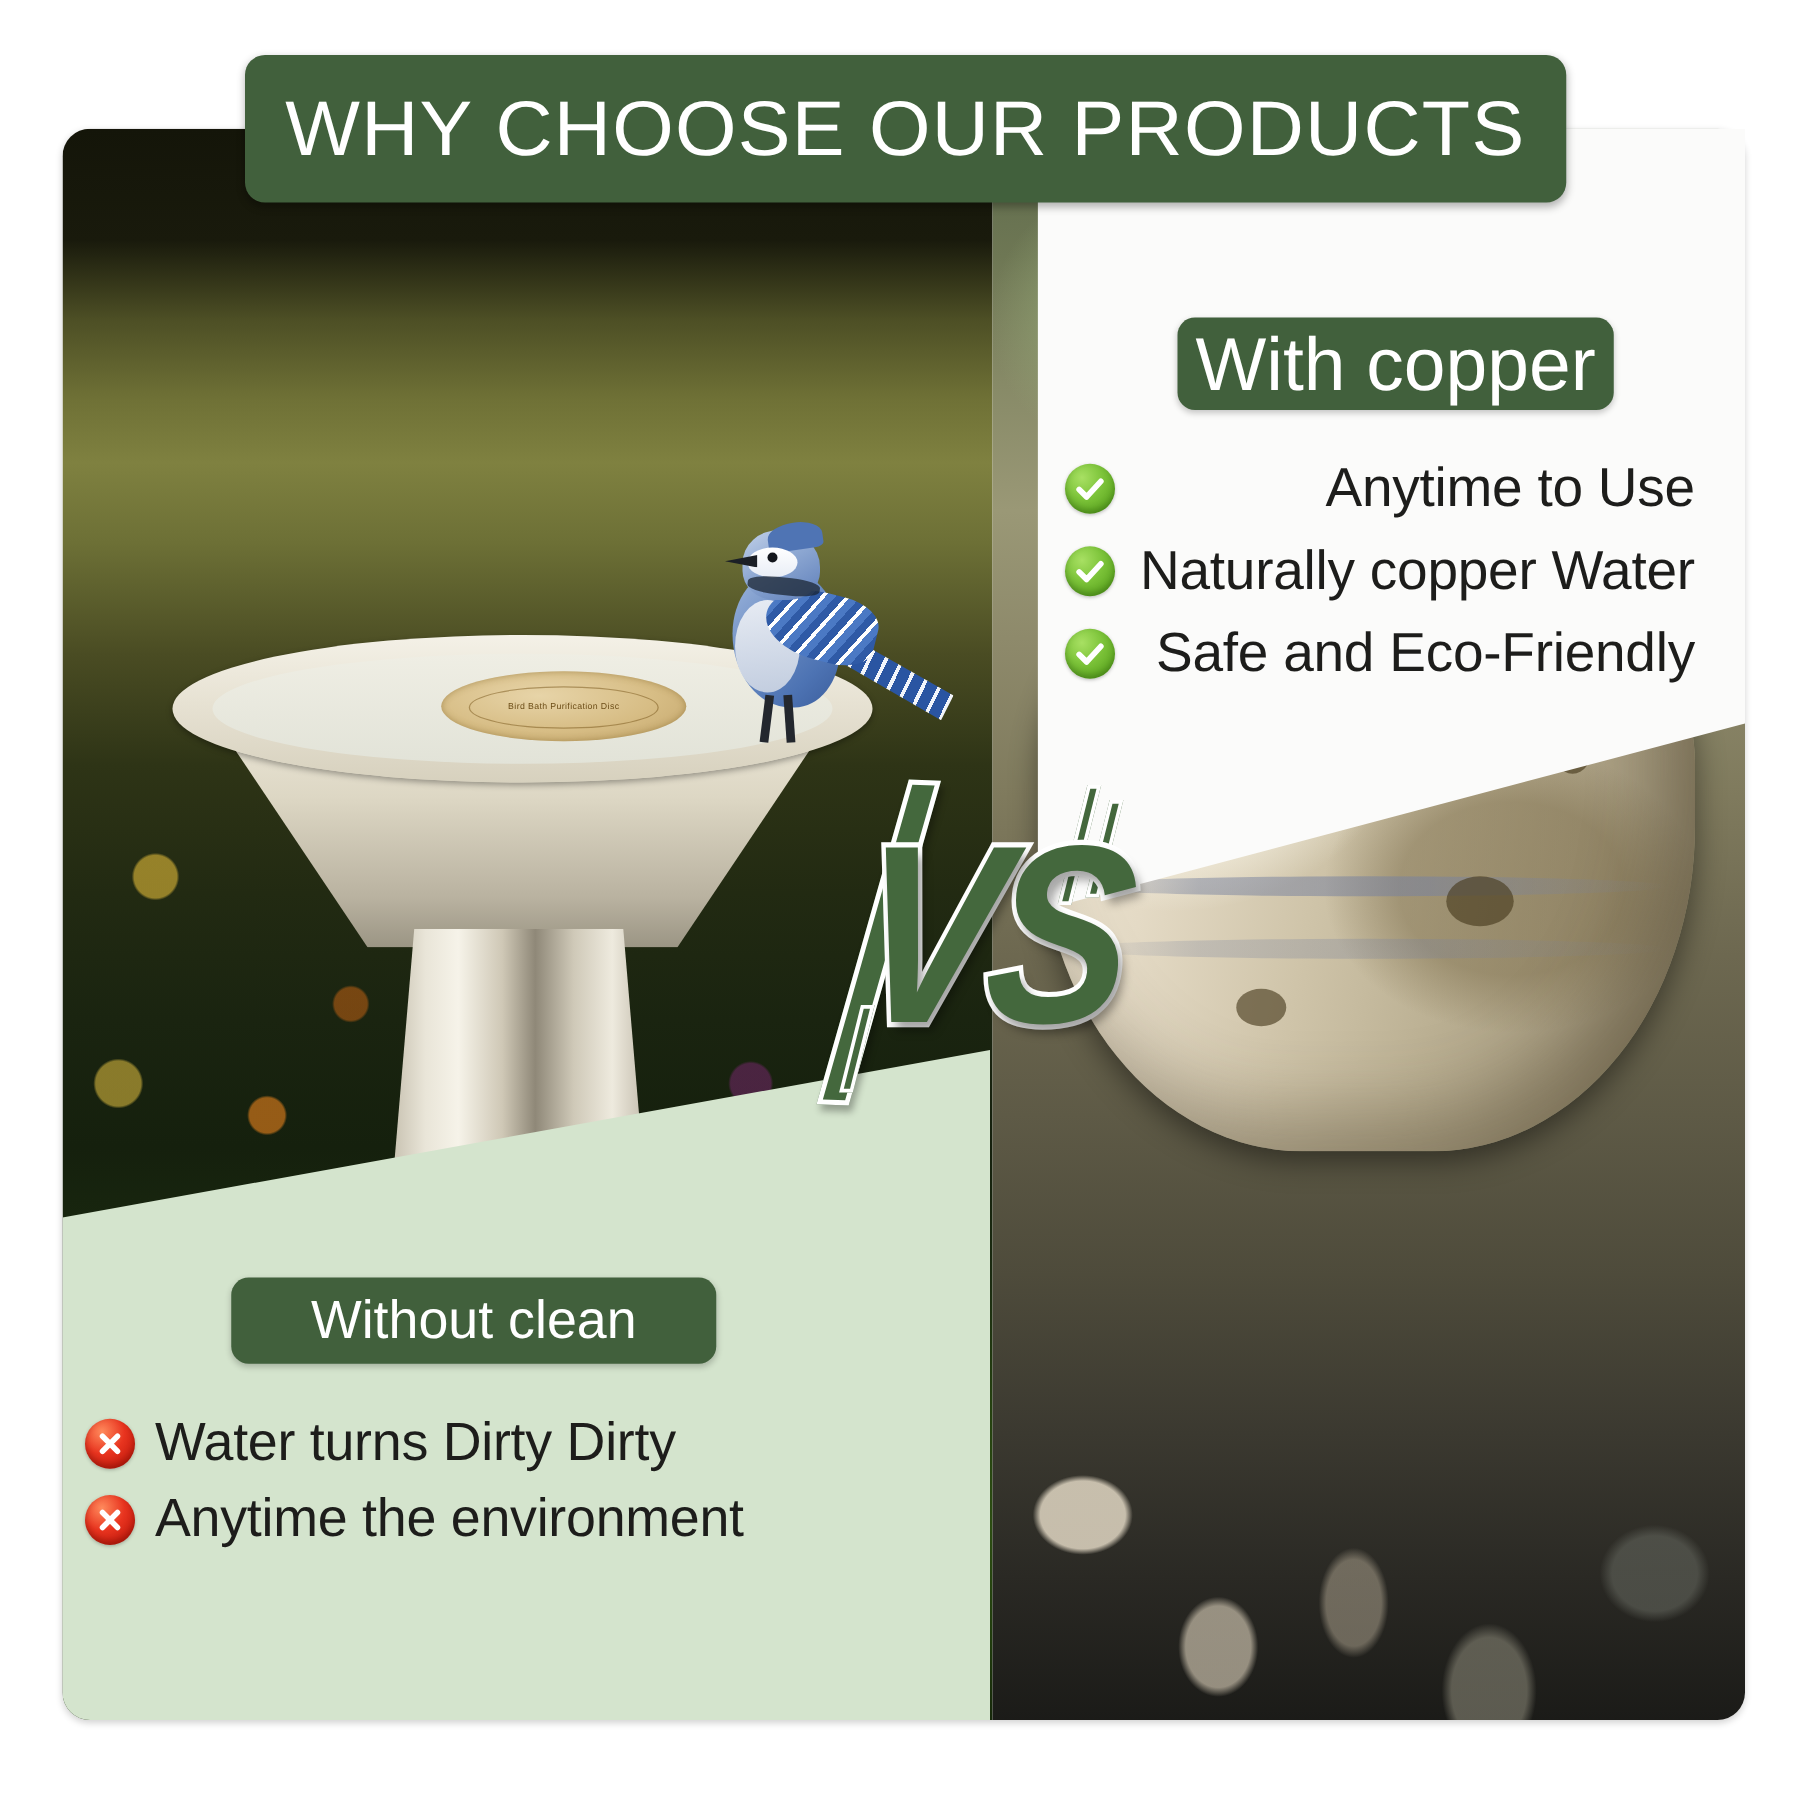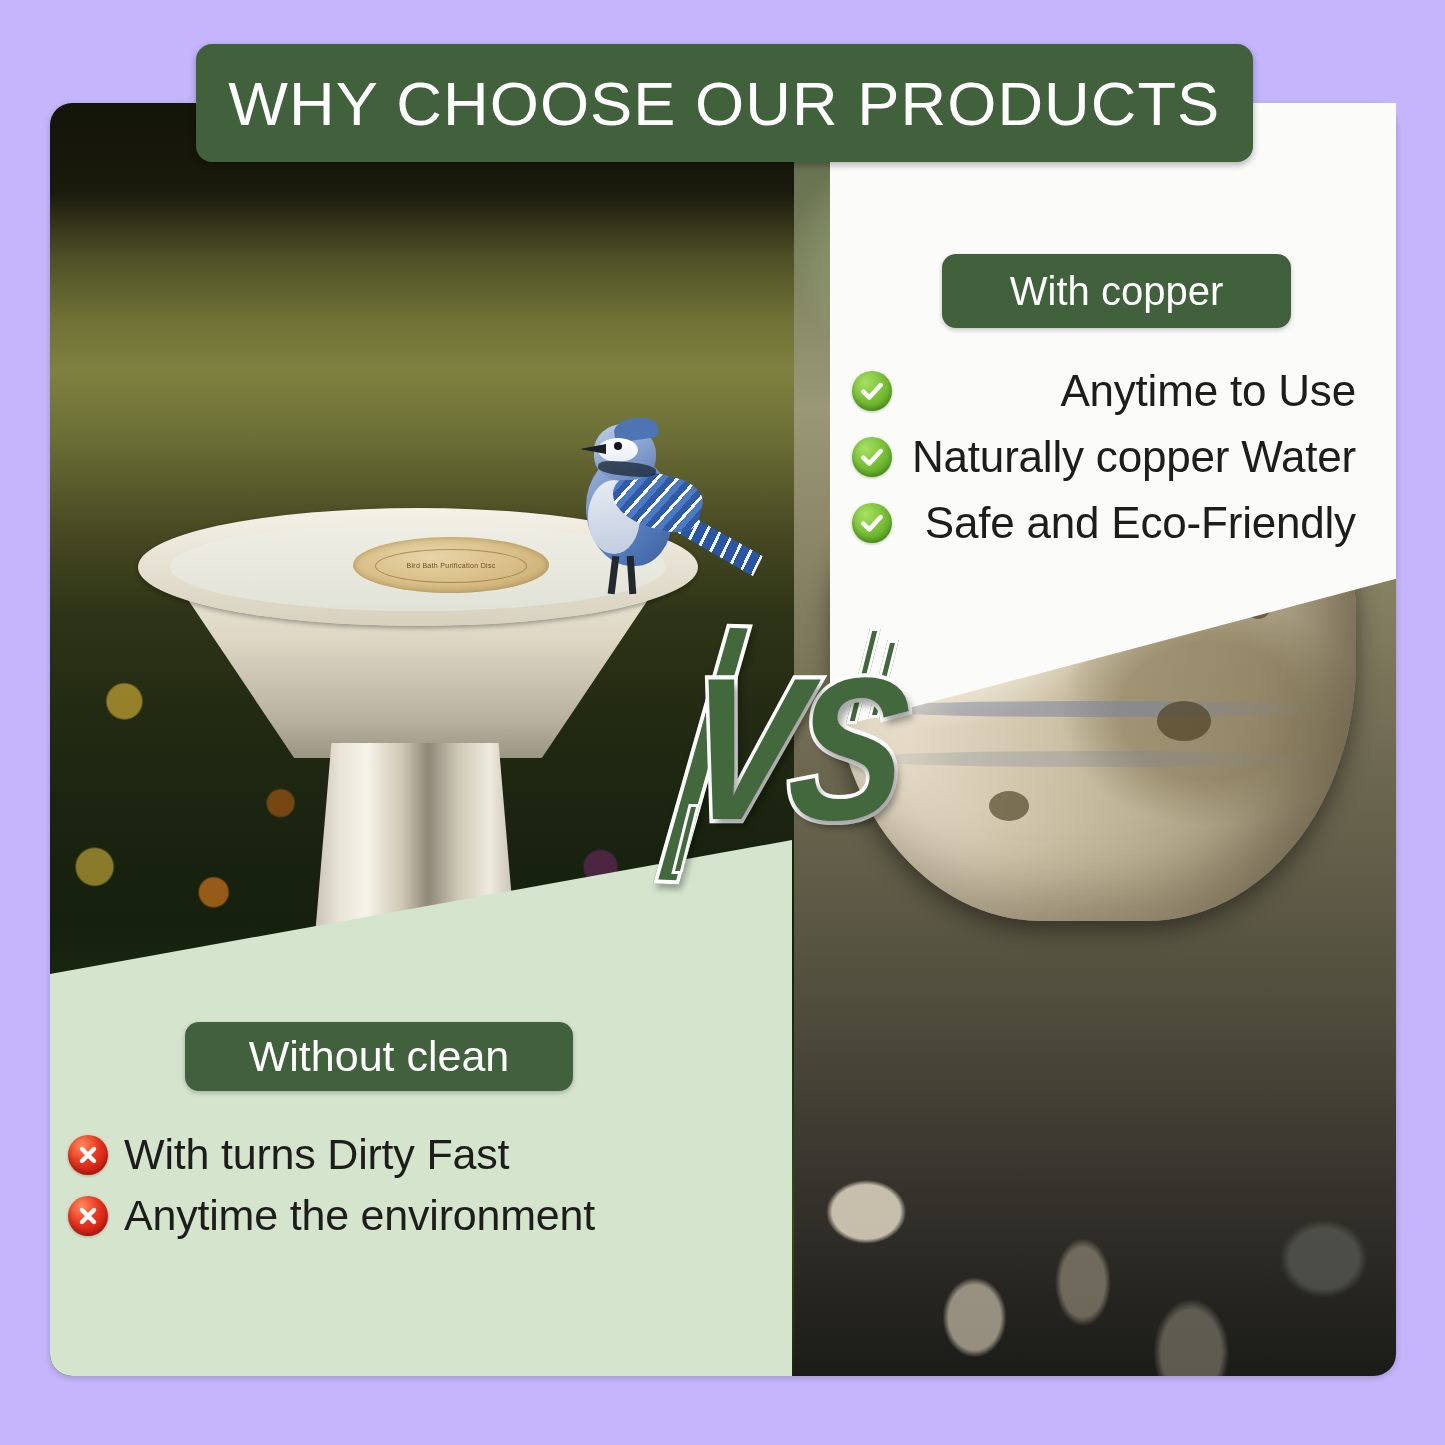--- a/index.html
+++ b/index.html
@@ -10,21 +10,21 @@
   body {
     width: 1445px;
     height: 1445px;
     font-family: "Liberation Sans", sans-serif;
     overflow: hidden;
   }
   .canvas {
     position: relative;
     width: 1445px;
     height: 1445px;
-    background: #c4b5fd;
+    background: #ffffff;
   }
 
   
   .stage {
     position: absolute;
     left: 50px;
     top: 103px;
     width: 1346px;
     height: 1273px;
     border-radius: 22px;
@@ -325,21 +325,21 @@
     align-items: center;
     justify-content: center;
     color: #ffffff;
     box-shadow: 0 2px 5px rgba(0,0,0,0.22);
   }
   .sec-badge span { white-space: nowrap; }
   #badge-with {
     left: 942px; top: 254px;
     width: 349px; height: 74px;
   }
-  #badge-with span { font-size: 40px; }
+  #badge-with span { font-size: 60px; }
   #badge-without {
     left: 185px; top: 1022px;
     width: 388px; height: 69px;
   }
   #badge-without span { font-size: 43px; }
 
   
   .bullets {
     position: absolute;
   }
@@ -518,21 +518,21 @@
     <span>Without clean</span>
   </div>
 
   <div class="bullets" id="bullets-without">
     <div class="bullet-row">
       <span class="icon-cross">
         <svg viewBox="0 0 24 24">
             <path d="M6 6 L18 18 M18 6 L6 18" fill="none" stroke="#ffffff" stroke-width="4.4" stroke-linecap="round"></path>
           </svg>
       </span>
-      <span class="bullet-label">With turns Dirty Fast</span>
+      <span class="bullet-label">Water turns Dirty Dirty</span>
     </div>
     <div class="bullet-row">
       <span class="icon-cross">
         <svg viewBox="0 0 24 24">
             <path d="M6 6 L18 18 M18 6 L6 18" fill="none" stroke="#ffffff" stroke-width="4.4" stroke-linecap="round"></path>
           </svg>
       </span>
       <span class="bullet-label">Anytime the environment</span>
     </div>
   </div>

